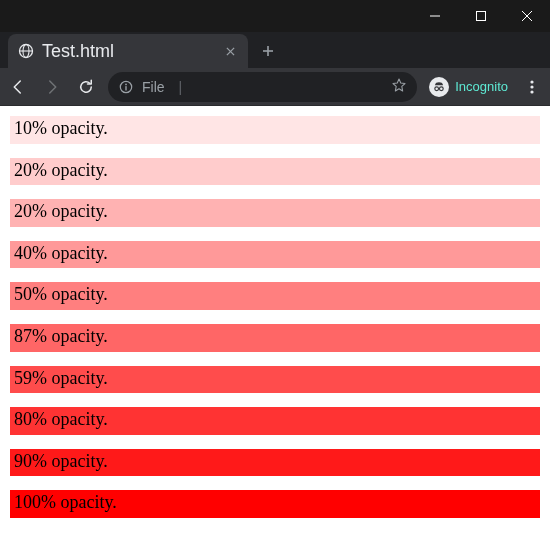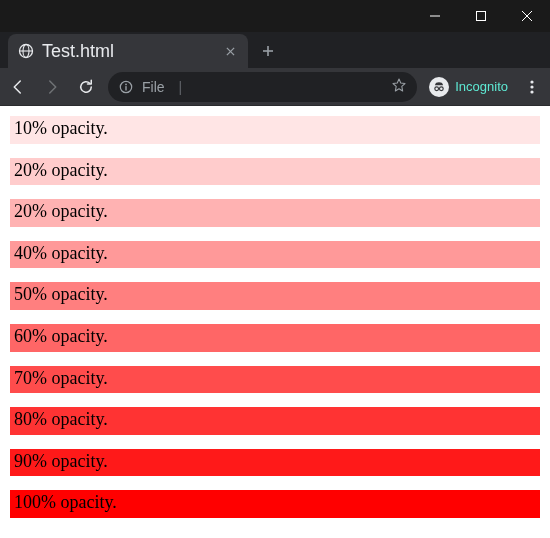--- a/index.html
+++ b/index.html
@@ -231,18 +231,18 @@
       </svg>
   </div>
 </div>
 
 <div class="page" id="page-content">
     <div class="bar" style="background: rgba(255, 0, 0, 0.1);"><span>10% opacity.</span></div>
     <div class="bar" style="background: rgba(255, 0, 0, 0.2);"><span>20% opacity.</span></div>
     <div class="bar" style="background: rgba(255, 0, 0, 0.3);"><span>20% opacity.</span></div>
     <div class="bar" style="background: rgba(255, 0, 0, 0.4);"><span>40% opacity.</span></div>
     <div class="bar" style="background: rgba(255, 0, 0, 0.5);"><span>50% opacity.</span></div>
-    <div class="bar" style="background: rgba(255, 0, 0, 0.6);"><span>60% opacity.</span></div>
-    <div class="bar" style="background: rgba(255, 0, 0, 0.7);"><span>70% opacity.</span></div>
+    <div class="bar" style="background: rgba(255, 0, 0, 0.6);"><span>87% opacity.</span></div>
+    <div class="bar" style="background: rgba(255, 0, 0, 0.7);"><span>59% opacity.</span></div>
     <div class="bar" style="background: rgba(255, 0, 0, 0.8);"><span>80% opacity.</span></div>
     <div class="bar" style="background: rgba(255, 0, 0, 0.9);"><span>90% opacity.</span></div>
     <div class="bar" style="background: rgb(255, 0, 0);"><span>100% opacity.</span></div>
   </div>
 
 </body></html>

